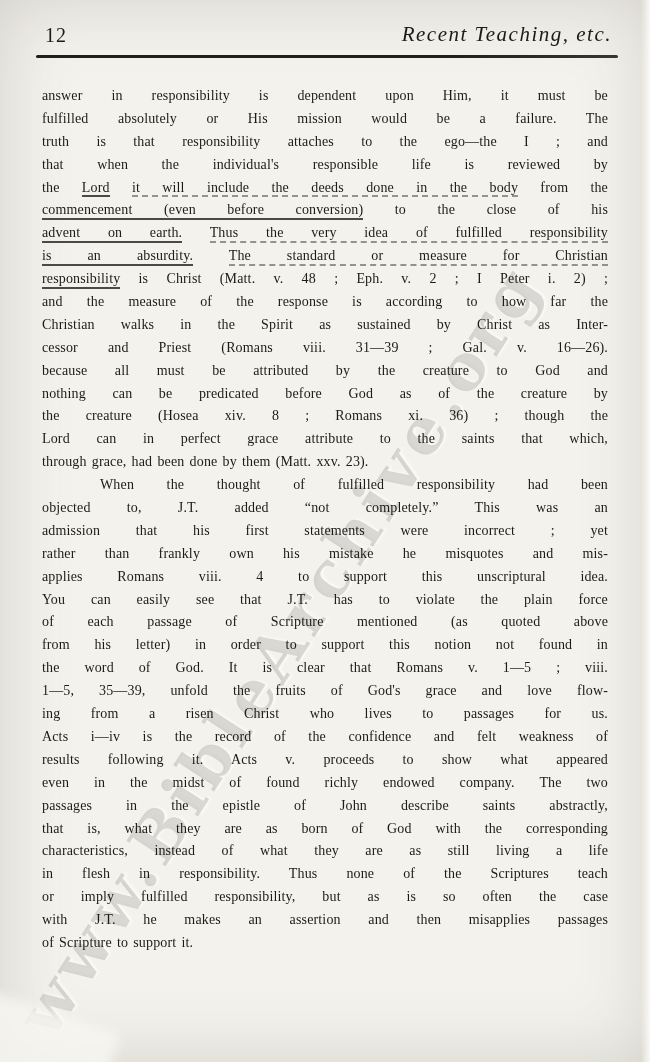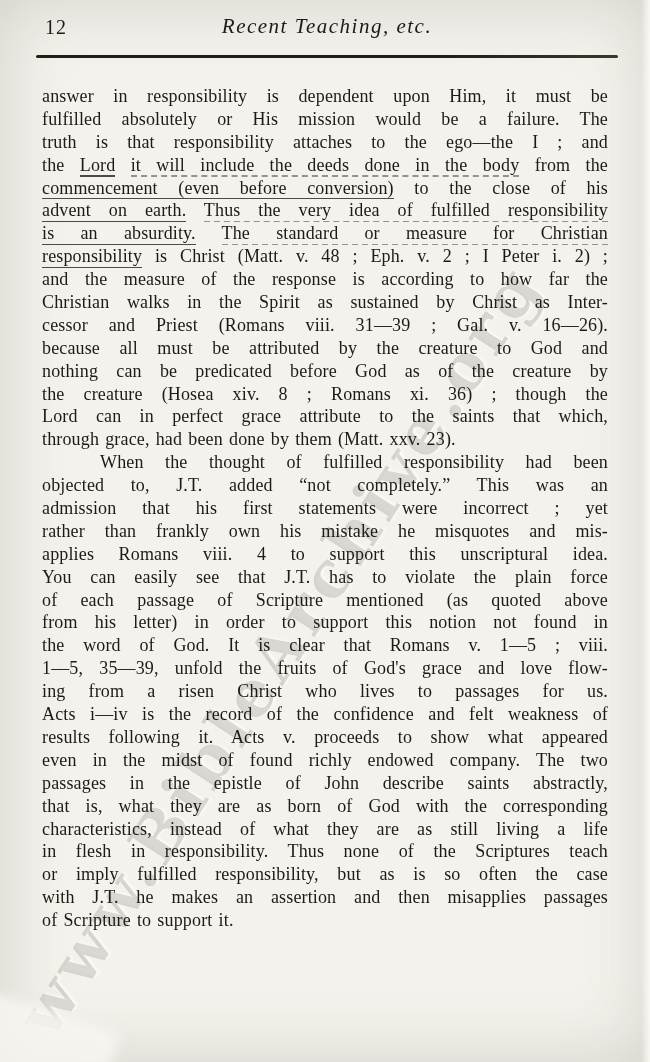--- a/index.html
+++ b/index.html
@@ -13,37 +13,37 @@
   }
   
   .edge-right {
     position:absolute; right:0; top:0; width:9px; height:100%;
     background:linear-gradient(to right, rgba(250,249,245,0), #faf9f4);
   }
   .edge-bottomleft {
     position:absolute; left:-30px; bottom:-38px; width:140px; height:90px;
     background:#f8f7f2; transform:rotate(18deg); filter:blur(6px); opacity:.8;
   }
-  .header { position:absolute; top:14px; left:42px; right:38px; height:28px; }
+  .header { position:absolute; top:22px; left:42px; right:38px; height:28px; }
   .page-number {
     position:absolute; left:3px; top:2px;
     font-size:20px; letter-spacing:1px; font-weight:500;
   }
   .running-title {
-    position:absolute; left:0; right:0; top:0; text-align:center;
+    position:absolute; left:0; right:0; top:0; text-align:right;
     font-style:italic; font-size:21px; letter-spacing:1.5px;
   }
   .rule {
     position:absolute; top:55px; left:36px; right:32px; height:3px;
     background:linear-gradient(to right,#211f1a 70%, #3a362e 100%);
     border-radius:2px;
   }
   .body-col { position:absolute; top:85px; left:42px; width:566px; }
   .line {
-    font-size:18px; line-height:22.9px; height:22.9px;
+    font-size:14px; line-height:22.9px; height:22.9px;
     text-align:justify; text-align-last:justify;
     overflow:hidden; white-space:normal;
     letter-spacing:0.15px; word-spacing:1.5px;
   }
   .line.last { text-align-last:left; }
   .line.indent { text-indent:58px; }
   
   .mark-solid {
     border-bottom:2.5px solid rgba(48,44,38,0.85);
     padding-bottom:0.5px;
@@ -73,20 +73,21 @@
     <span class="page-number">12</span>
     <span class="running-title">Recent Teaching, etc.</span>
   </div>
 
   <div class="rule"></div>
 
   <div class="body-col" id="body-col">
       <div class="line"><span>answer in responsibility is dependent upon Him, it must be</span></div>
       <div class="line"><span>fulfilled absolutely or His mission would be a failure. The</span></div>
       <div class="line"><span>truth is that responsibility attaches to the ego—the I ; and</span></div>
+      <div class="line"><span>that when the individual's responsible life is reviewed by</span></div>
       <div class="line"><span>the </span><span class="mark-solid">Lord</span><span> </span><span class="mark-dash">it will include the deeds done in the body</span><span> from the</span></div>
       <div class="line"><span class="mark-solid">commencement (even before conversion)</span><span> to the close of his</span></div>
       <div class="line"><span class="mark-solid">advent on earth.</span><span> </span><span class="mark-dash">Thus the very idea of fulfilled responsibility</span></div>
       <div class="line"><span class="mark-solid">is an absurdity.</span><span> </span><span class="mark-dash">The standard or measure for Christian</span></div>
       <div class="line"><span class="mark-solid">responsibility</span><span> is Christ (Matt. v. 48 ; Eph. v. 2 ; I Peter i. 2) ;</span></div>
       <div class="line"><span>and the measure of the response is according to how far the</span></div>
       <div class="line"><span>Christian walks in the Spirit as sustained by Christ as Inter-</span></div>
       <div class="line"><span>cessor and Priest (Romans viii. 31—39 ; Gal. v. 16—26).</span></div>
       <div class="line"><span>because all must be attributed by the creature to God and</span></div>
       <div class="line"><span>nothing can be predicated before God as of the creature by</span></div>

